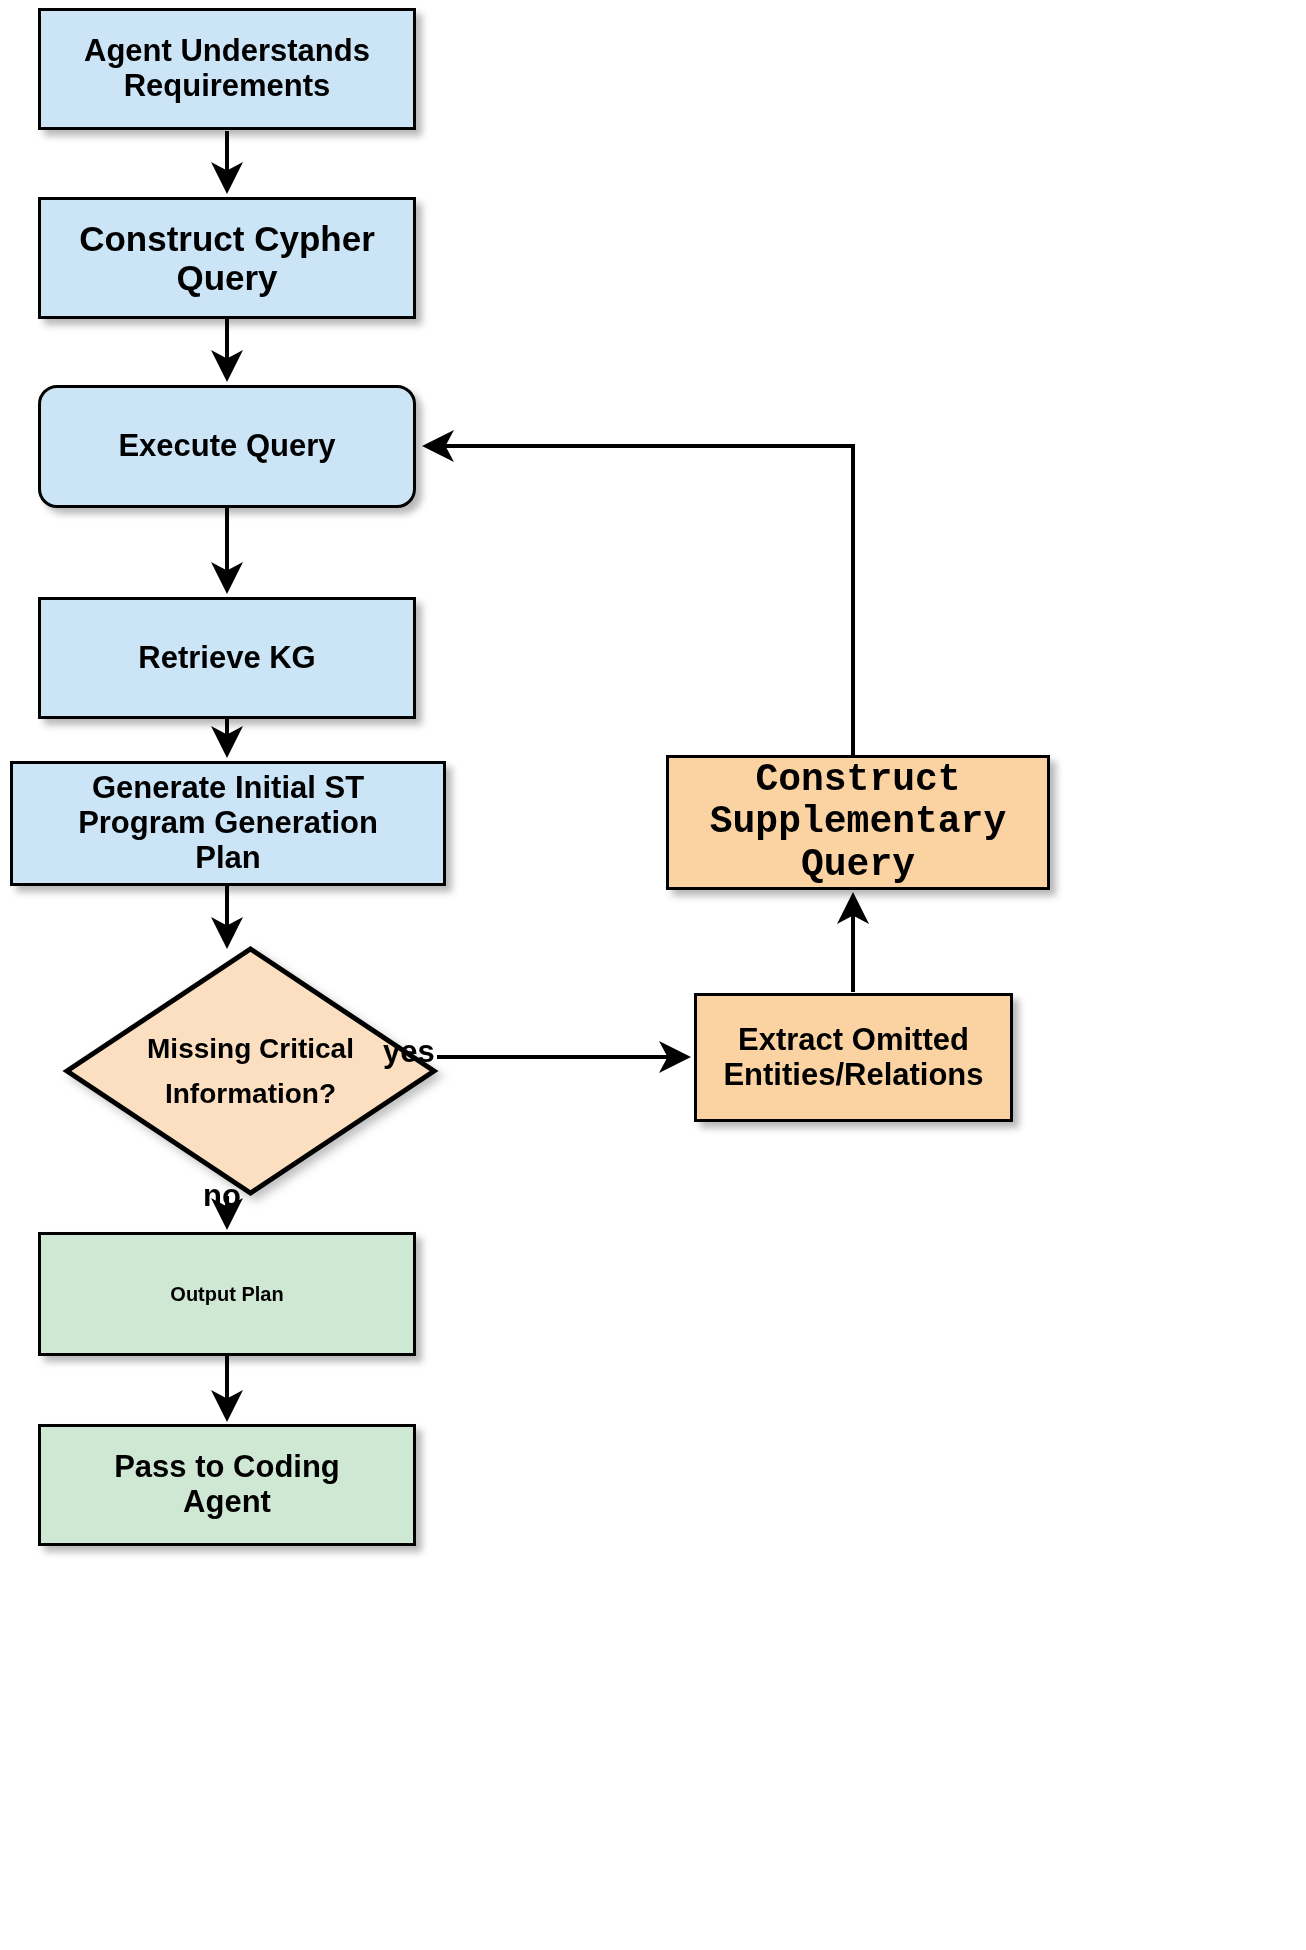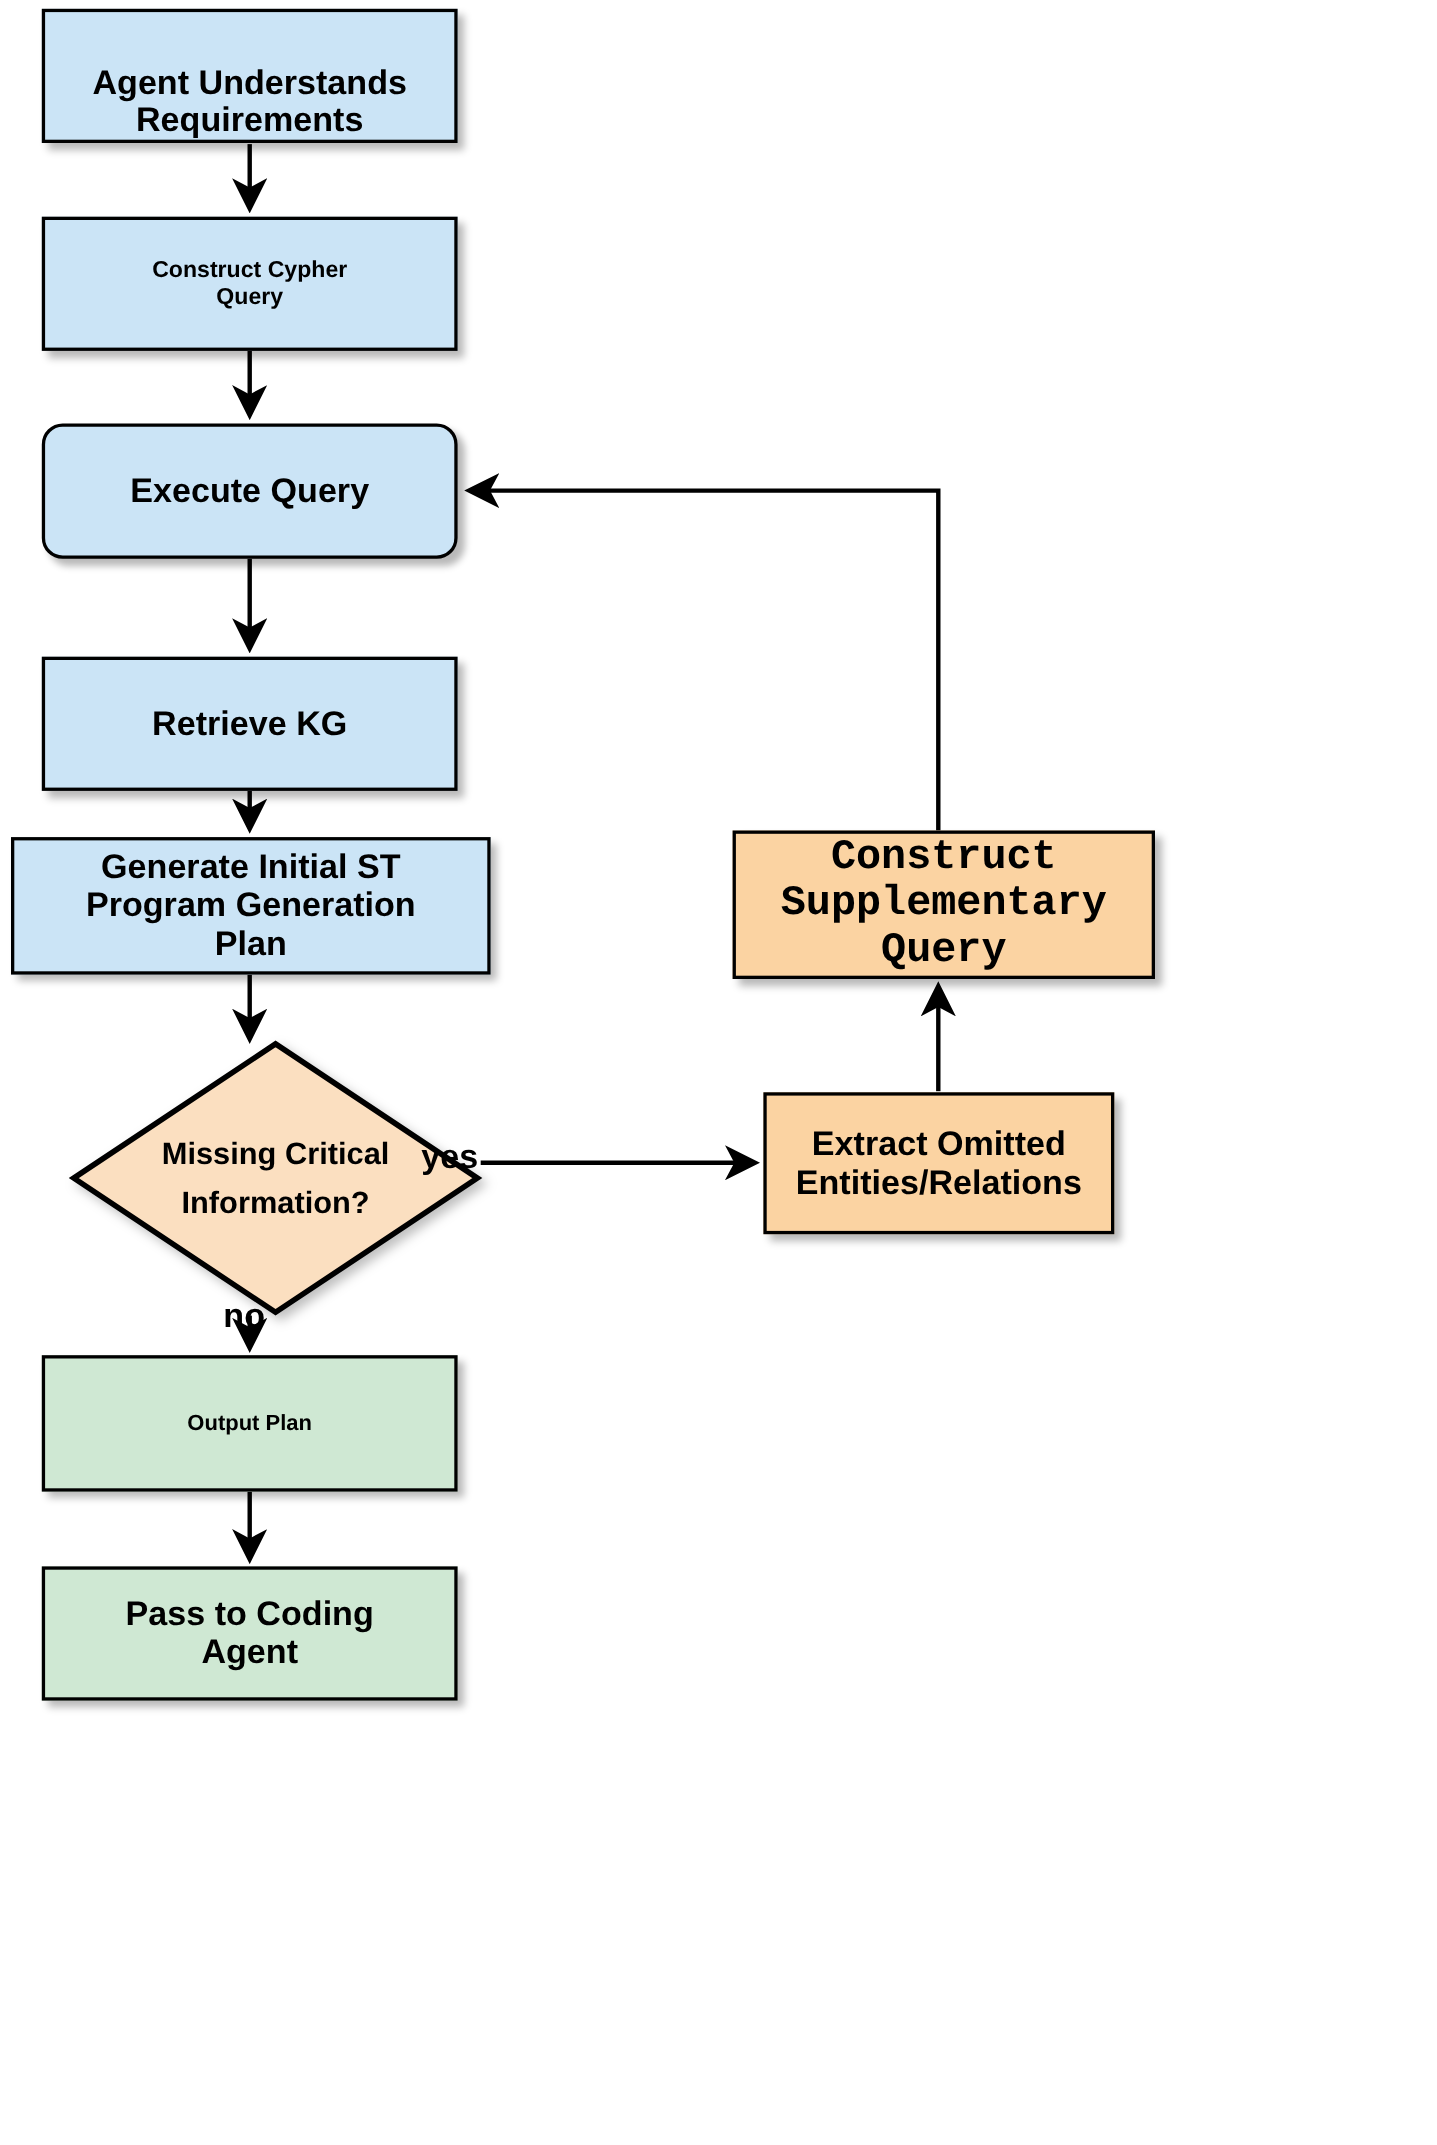--- a/index.html
+++ b/index.html
@@ -94,28 +94,28 @@
 
     <path d="M 227 1196 L 227 1222" stroke="#000" stroke-width="4" fill="none" marker-end="url(#arrow)"></path>
 
     <path d="M 853 992 L 853 900" stroke="#000" stroke-width="4" fill="none" marker-end="url(#arrow)"></path>
 
     <path d="M 853 755 L 853 446 L 430 446" stroke="#000" stroke-width="4" fill="none" marker-end="url(#arrow)"></path>
 
     <path d="M 227 1356 L 227 1414" stroke="#000" stroke-width="4" fill="none" marker-end="url(#arrow)"></path>
   </svg>
 
-  <div class="node blue" style="left:38px; top:8px; width:378px; height:122px; font-size:31px;align-items:flex-end;">
+  <div class="node blue" style="left:38px; top:8px; width:378px; height:122px; font-size:31px;">
     <div>
       <span>Agent Understands</span>
       <span>Requirements</span>
     </div>
   </div>
 
-  <div class="node blue" style="left:38px; top:197px; width:378px; height:122px; font-size:21px;">
+  <div class="node blue" style="left:38px; top:197px; width:378px; height:122px; font-size:35px;">
     <div>
       <span>Construct Cypher</span>
       <span>Query</span>
     </div>
   </div>
 
   <div class="node blue" style="left:38px; top:385px; width:378px; height:123px; font-size:31px;border-radius:19px;">
     <div>
       <span>Execute Query</span>
     </div>

